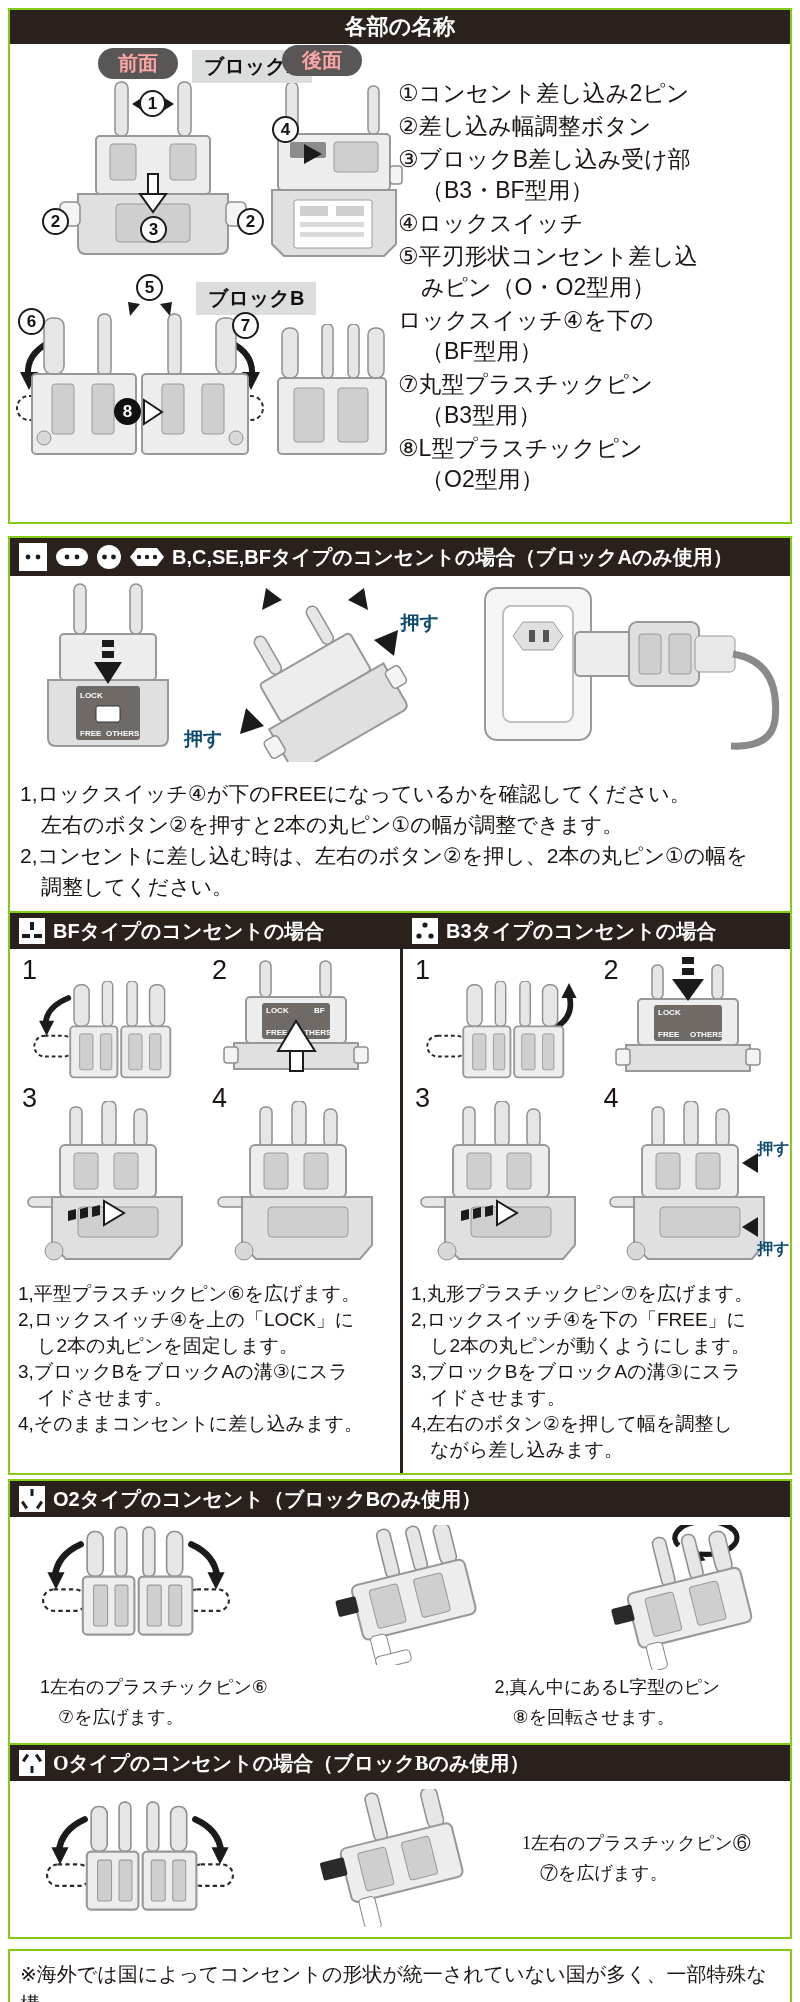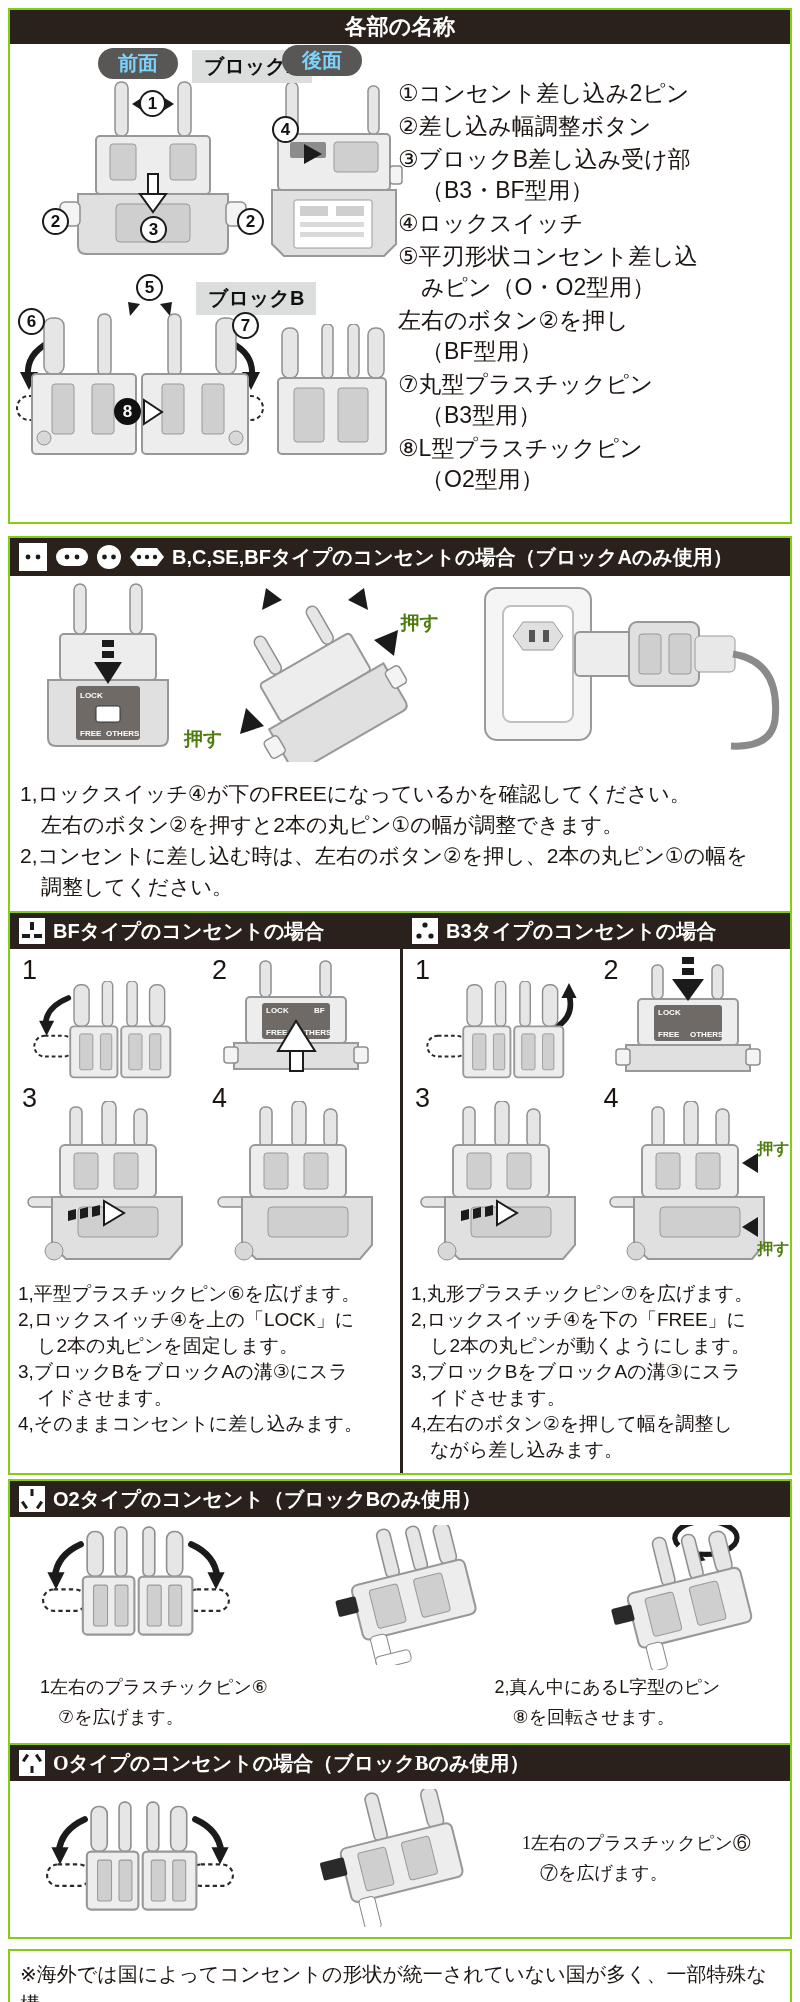--- a/index.html
+++ b/index.html
@@ -5,21 +5,21 @@
   html,body{margin:0;padding:0;background:#fff;}
   body{width:800px;font-family:"Liberation Sans","DejaVu Sans",sans-serif;color:#1c1512;}
   .page{width:784px;margin:0 auto;padding-top:8px;}
   .box{border:2px solid #84cc16;background:#fff;box-sizing:border-box;}
   .bar{background:#2a211c;color:#fff;display:flex;align-items:center;gap:7px;padding:4px 8px;font-weight:700;font-size:20px;line-height:1.2;}
   .bar.center{justify-content:center;font-size:22px;}
   .preline{white-space:pre-line;}
   
   .co{position:absolute;display:flex;align-items:center;justify-content:center;width:27px;height:27px;border:2.5px solid #1b1b1b;border-radius:50%;background:#fff;color:#111;font-weight:700;font-size:17px;box-sizing:border-box;z-index:3;}
   .co.black{background:#111;color:#fff;border-color:#111;}
-  .pill{position:absolute;background:#595755;color:#7dd3fc;font-weight:700;font-size:20px;padding:2px 20px;border-radius:18px;z-index:2;}
+  .pill{position:absolute;background:#595755;color:#fca5a5;font-weight:700;font-size:20px;padding:2px 20px;border-radius:18px;z-index:2;}
   .graylab{position:absolute;background:#dcdddd;color:#111;font-weight:700;font-size:20px;padding:3px 12px;z-index:2;}
   
   .s1-body{position:relative;height:478px;}
   .illus{position:absolute;}
   .illus svg{display:block;width:100%;height:100%;}
   .parts{position:absolute;left:388px;top:34px;width:390px;margin:0;padding:0;list-style:none;font-size:23px;font-weight:500;line-height:31px;}
   .parts li{margin:0 0 2px 0;}
   
   .pin{fill:#e6e6e6;stroke:#8f8f8f;stroke-width:1.5;}
   .pbody{fill:#ededed;stroke:#989898;stroke-width:2;}
@@ -31,21 +31,21 @@
   .ab{fill:#1b1b1b;}
   .aw{fill:#fff;stroke:#1b1b1b;stroke-width:2;}
   .carrow{fill:none;stroke:#1b1b1b;stroke-width:6;stroke-linecap:round;}
   .dashed{fill:none;stroke:#2a2a2a;stroke-width:2;stroke-dasharray:4 3;}
   .svgt{fill:#fff;font-size:8px;font-weight:700;}
   
   .hicon{display:inline-flex;align-items:center;}
   
   .s2-row{position:relative;height:192px;padding:6px 4px 0 4px;display:flex;align-items:flex-start;}
   .steps{font-size:21px;font-weight:500;line-height:31px;padding:4px 8px 10px 10px;}
-  .push{position:absolute;font-weight:700;font-size:19px;color:#4d7c0f;z-index:4;}
+  .push{position:absolute;font-weight:700;font-size:19px;color:#0c4a6e;z-index:4;}
   
   .cols{display:flex;margin-top:-3px;}
   .col{width:50%;box-sizing:border-box;}
   .col + .col{border-left:3px solid #2a211c;}
   .stepgrid{display:grid;grid-template-columns:1fr 1fr;padding:6px 4px 0 6px;}
   .cell{position:relative;}
   .cell .stepnum{font-size:27px;font-weight:500;color:#1c1512;line-height:1;display:block;margin:2px 0 0 6px;}
   .r1{height:128px;}
   .r2{height:192px;}
   .instr{font-size:19px;font-weight:500;line-height:26px;padding:6px 4px 10px 8px;}
@@ -162,21 +162,21 @@
       </div>
 
       <ul class="parts">
         <li class="preline">①コンセント差し込み2ピン</li>
         <li class="preline">②差し込み幅調整ボタン</li>
         <li class="preline">③ブロックB差し込み受け部
 　（B3・BF型用）</li>
         <li class="preline">④ロックスイッチ</li>
         <li class="preline">⑤平刃形状コンセント差し込
 　みピン（O・O2型用）</li>
-        <li class="preline">左右のボタン②を押し
+        <li class="preline">ロックスイッチ④を下の
 　（BF型用）</li>
         <li class="preline">⑦丸型プラスチックピン
 　（B3型用）</li>
         <li class="preline">⑧L型プラスチックピン
 　（O2型用）</li>
       </ul>
     </div>
   </section>
 
   <section class="box">

